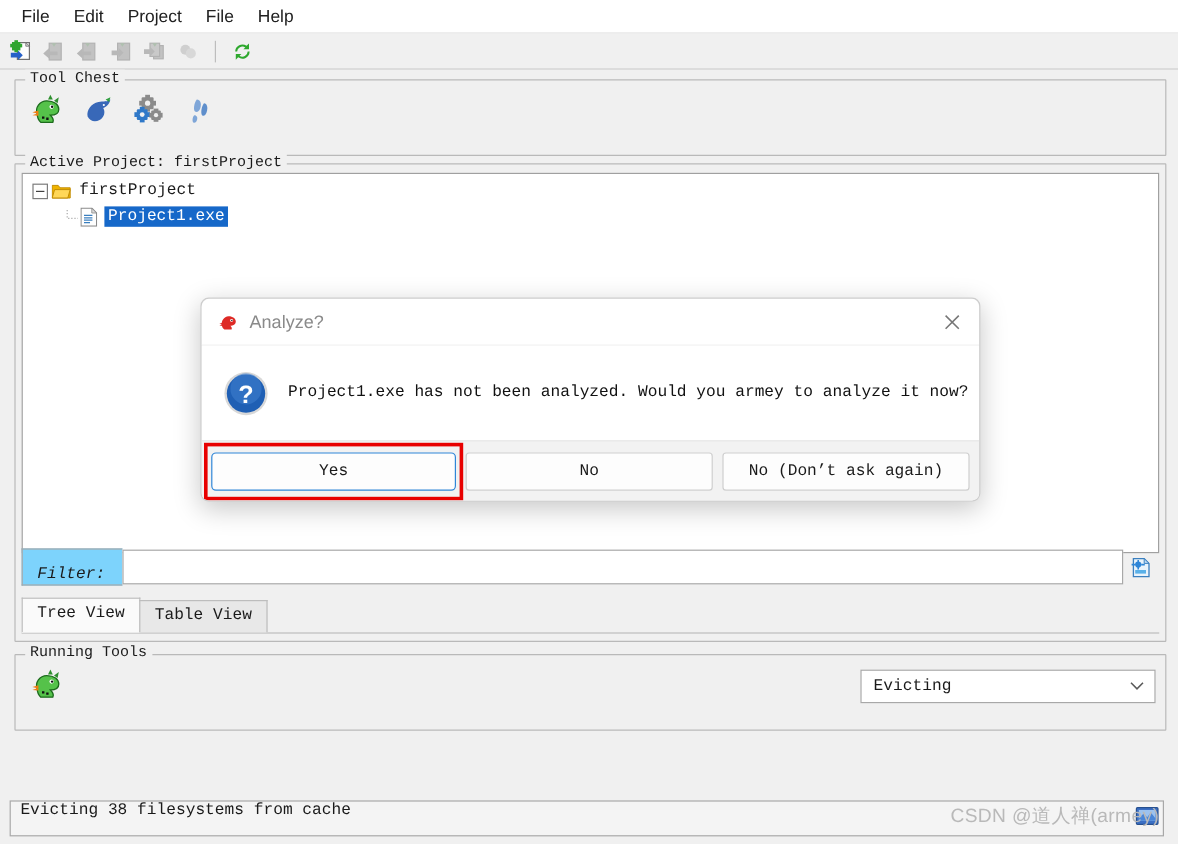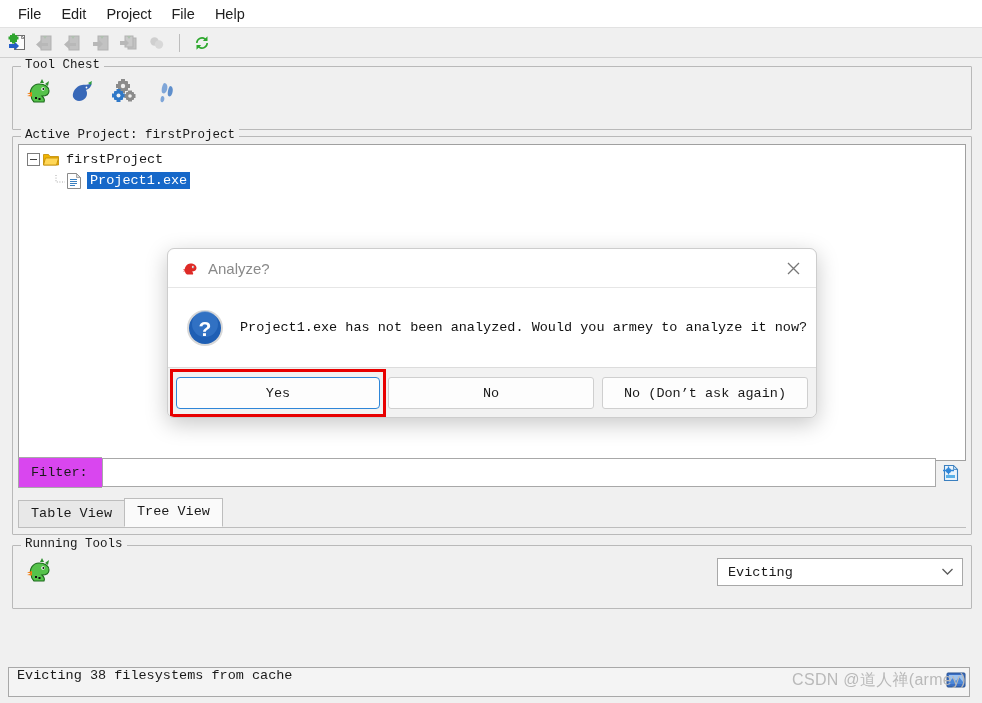--- a/index.html
+++ b/index.html
@@ -71,23 +71,24 @@
   .expander i{display:block;width:7px;height:1px;background:#404040;}
   .dotline{width:12px;height:11px;flex:none;}
   .sel{background:#1668c9;color:#ffffff;padding:1px 3px;}
 
   
   #filterrow{
     position:absolute;left:5px;bottom:46px;right:5px;height:31px;
     display:flex;align-items:center;gap:0;
   }
   #filterlabelbox{
-    display:flex;align-items:center;height:29px;
-    border:1px solid #a8a8a8;border-right:none;background:#d946ef;
+    display:flex;align-items:flex-end;height:29px;
+    border:1px solid #a8a8a8;border-right:none;background:#7dd3fc;
     padding:0 14px 0 12px;
+    font-style:italic;
   }
   #filterlabel{font-family:"Liberation Mono", monospace;font-size:13.5px;}
   #filterinput{
     flex:1;height:29px;background:#ffffff;border:1px solid #a8a8a8;
     box-sizing:border-box;font-family:"Liberation Mono", monospace;font-size:13px;
     padding:0 6px;color:#222;outline:none;
   }
   #filteropts{width:30px;height:29px;display:flex;align-items:center;justify-content:center;}
 
   
@@ -343,22 +344,22 @@
         <path d="M3.5 2.5 h9 l4 4 v11 h-13 Z" fill="#e9f3fb" stroke="#3a7fbf" stroke-width="1.1"></path>
         <path d="M12.5 2.5 l4 4 h-4 Z" fill="#bcd9f2" stroke="#3a7fbf" stroke-width=".8"></path>
         <rect x="5" y="12" width="9" height="3" fill="#59b0e8"></rect>
         <circle cx="7.5" cy="7.5" r="2.6" fill="#2f86d8"></circle>
         <path d="M2 7.5 h3 M10 7.5 h3 M7.5 3.6 v2 M7.5 9.6 v2" stroke="#2f86d8" stroke-width="1.3"></path>
       </svg>
     </div>
   </div>
 
   <div id="viewtabs">
+    <div class="vtab active">Tree View</div>
     <div class="vtab">Table View</div>
-    <div class="vtab active">Tree View</div>
   </div>
 </div>
 
 <div class="panel" id="runningtools">
   <div class="ptitle">Running Tools</div>
   <div id="rt-icon">
     <svg width="30" height="30" viewBox="0 0 30 30">
       <path d="M6 18 C4 13 8 7 14 7 C20 7 24 10 24 14 C24 18 20 19 17 19 C19 21 20 23 19 25 L9 25 C7 23 6 21 6 18 Z" fill="#55c24a" stroke="#1d6b1d" stroke-width="1.1"></path>
       <path d="M15 6 L17 2 L19 6 Z" fill="#2d8f2d"></path>
       <path d="M20 7 L24 4 L23 9 Z" fill="#2d8f2d"></path>

